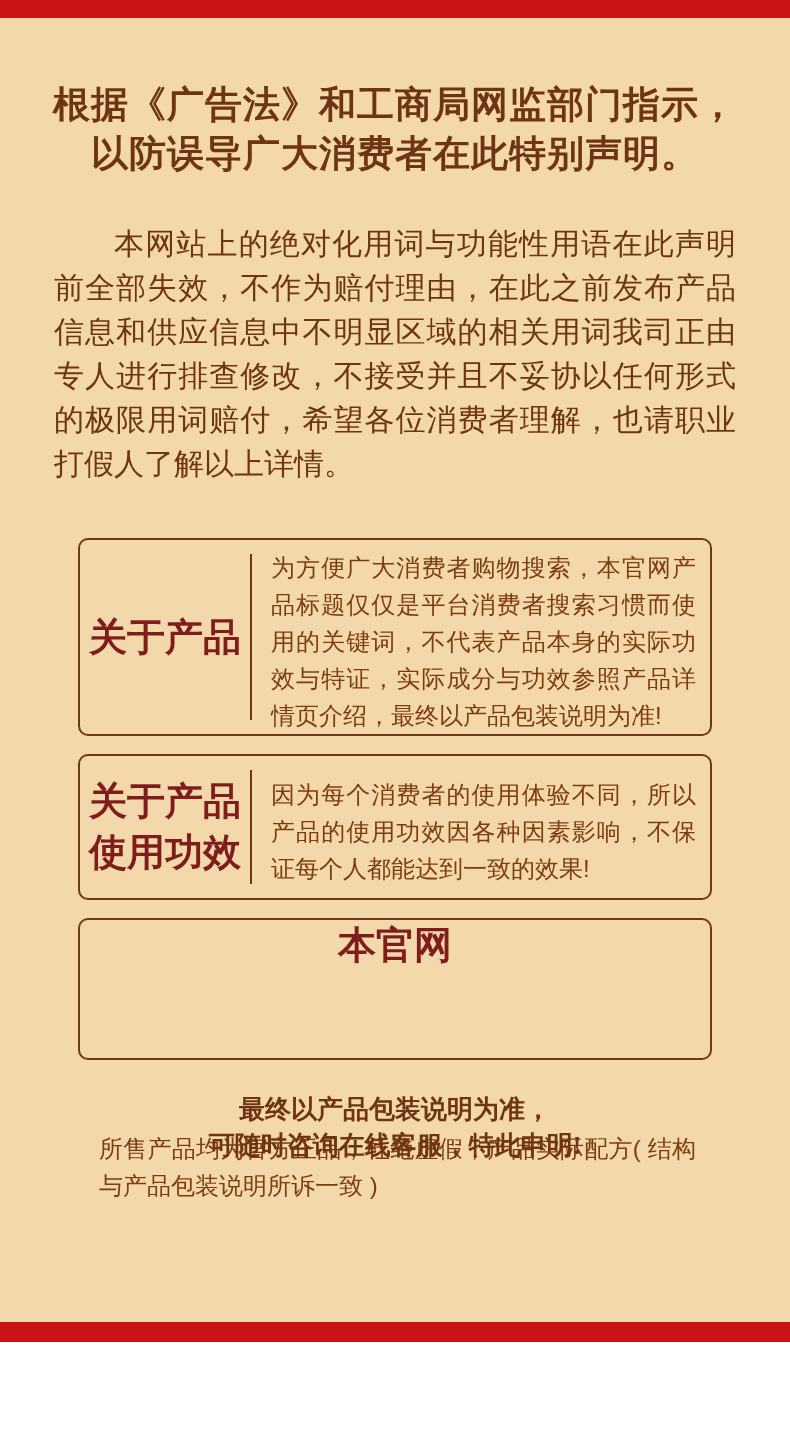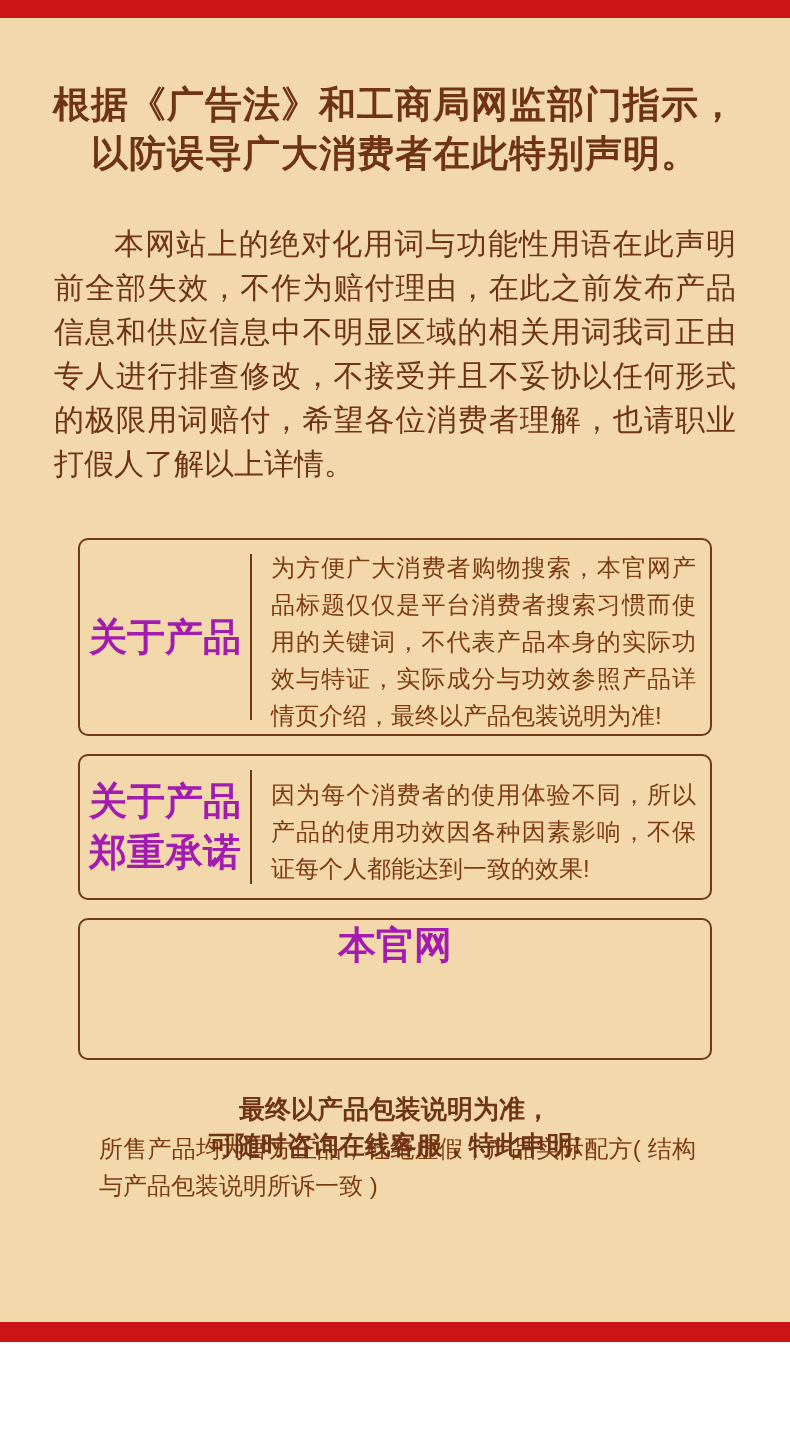--- a/index.html
+++ b/index.html
@@ -55,21 +55,21 @@
   .box.box2 { height: 146px; }
   .box.box3 { height: 142px; flex-direction: column; }
 
   .box-title {
     flex: 0 0 170px;
     width: 170px;
     text-align: center;
     font-size: 38px;
     font-weight: bold;
     line-height: 51px;
-    color: #a21caf;
+    color: #7f1d1d;
   }
   .box-divider {
     width: 2px;
     align-self: stretch;
     margin: 14px 0;
     background: #70381a;
   }
   .box-body {
     flex: 1;
     padding: 12px 14px 4px 19px;
@@ -111,21 +111,21 @@
       <div class="box-title">
         <div>关于产品</div>
       </div>
       <div class="box-divider"></div>
       <div class="box-body">为方便广大消费者购物搜索，本官网产品标题仅仅是平台消费者搜索习惯而使用的关键词，不代表产品本身的实际功效与特证，实际成分与功效参照产品详情页介绍，最终以产品包装说明为准!</div>
     </div>
 
     <div class="box box2">
       <div class="box-title">
         <div>关于产品</div>
-        <div>郑重承诺</div>
+        <div>使用功效</div>
       </div>
       <div class="box-divider"></div>
       <div class="box-body">因为每个消费者的使用体验不同，所以产品的使用功效因各种因素影响，不保证每个人都能达到一致的效果!</div>
     </div>
 
     <div class="box box3">
       <div class="box-title">
         <div>本官网</div>
       </div>
       <div class="box-divider"></div>

